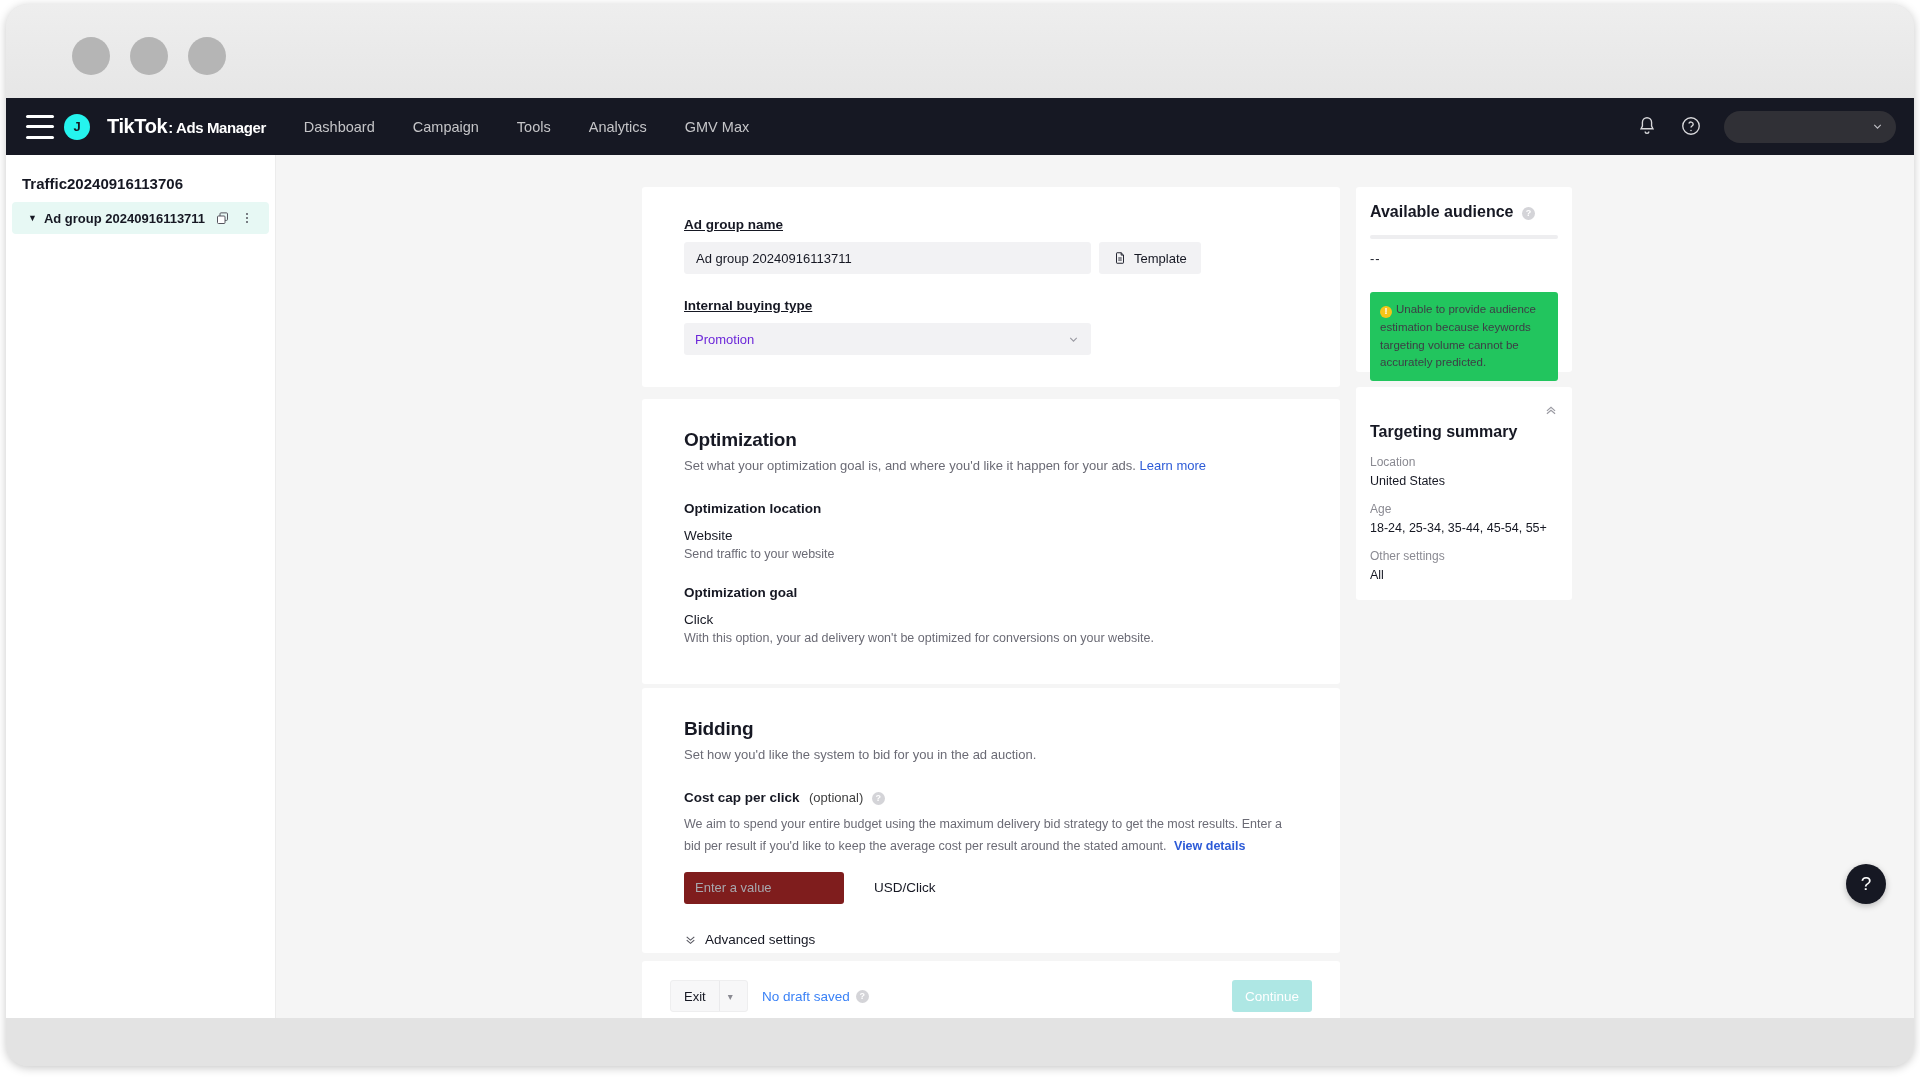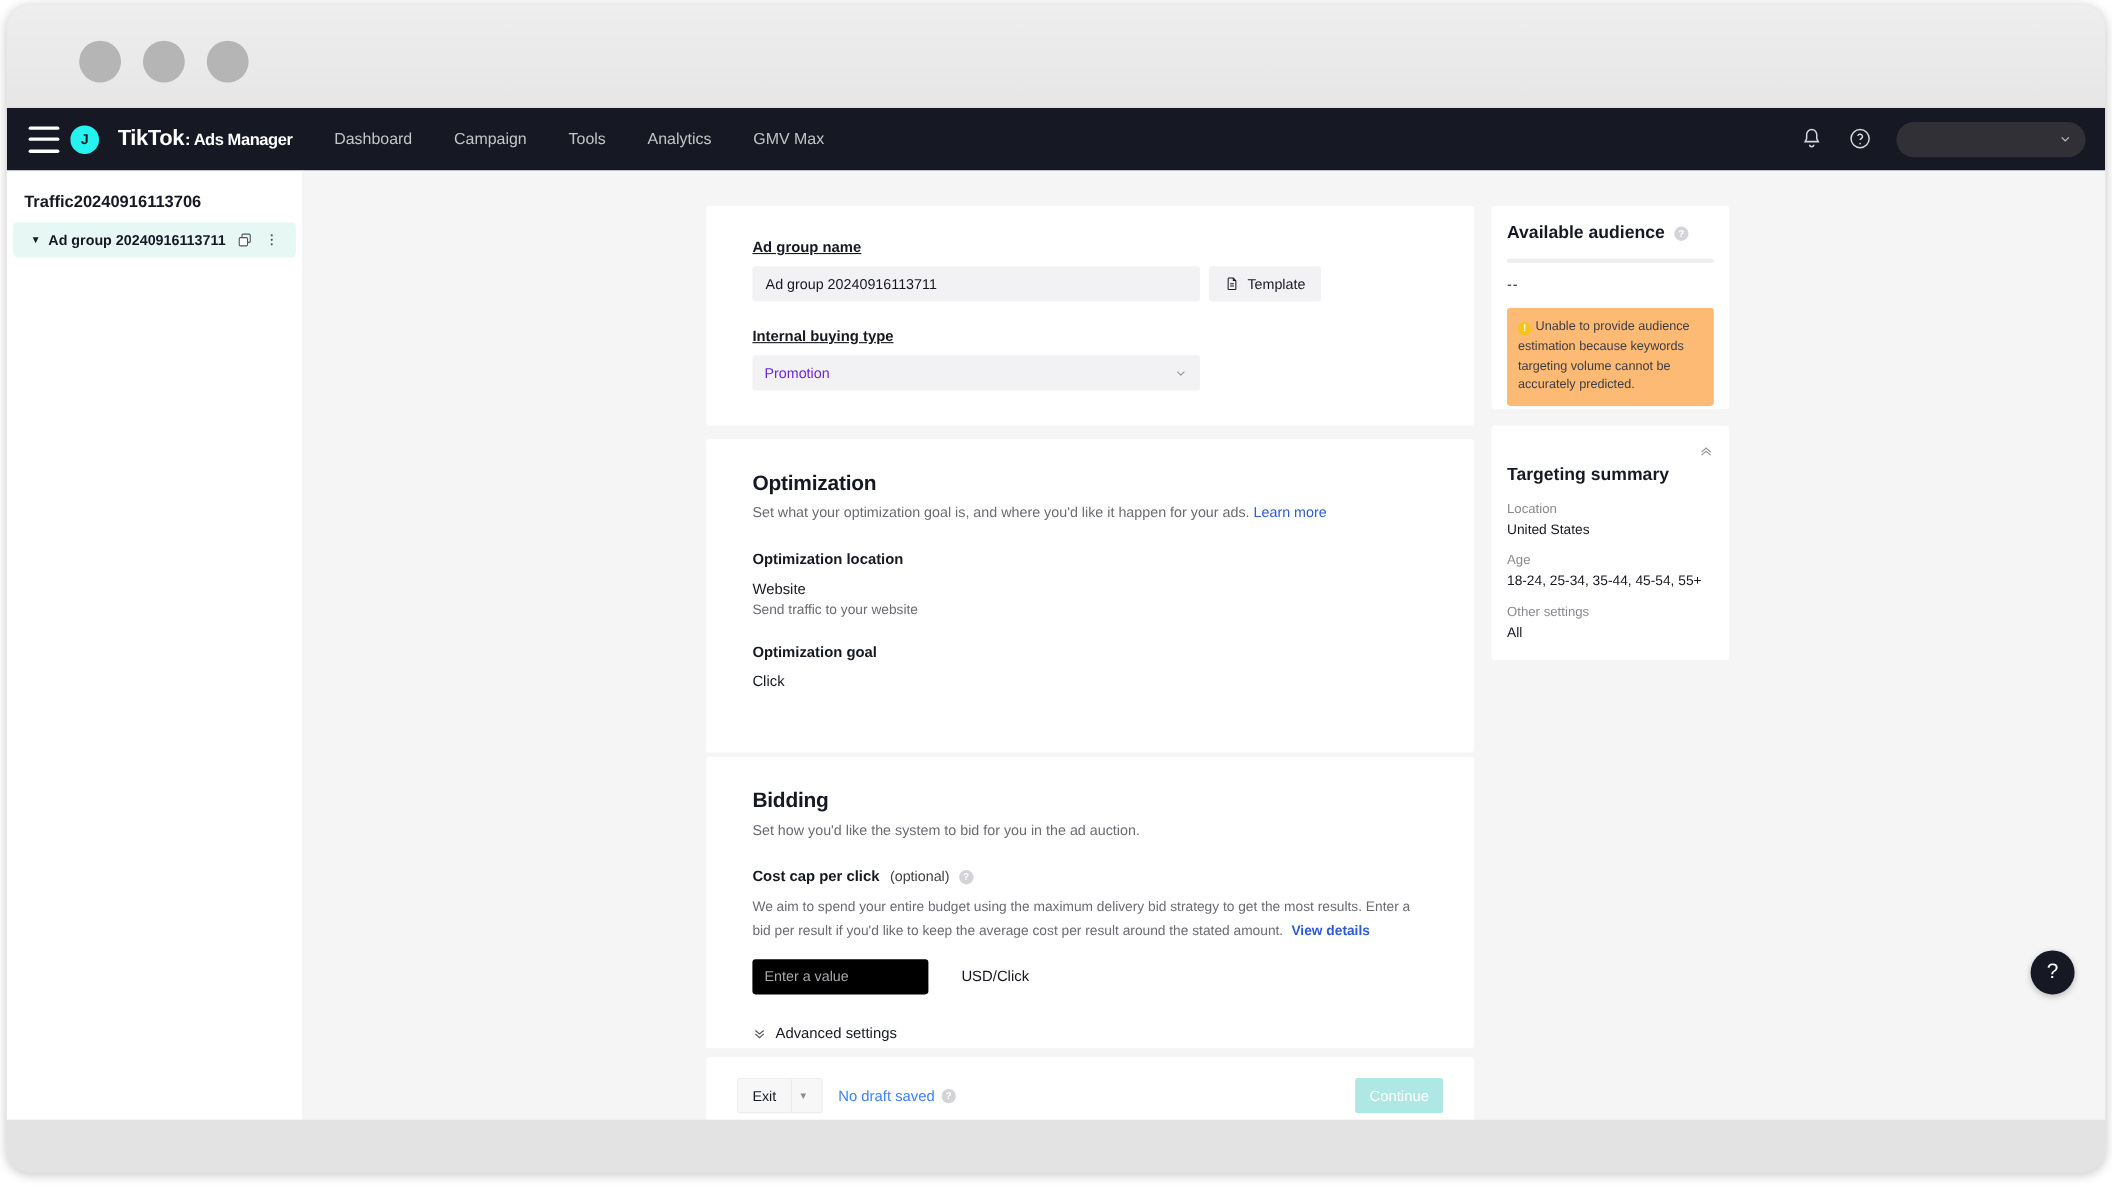--- a/index.html
+++ b/index.html
@@ -157,21 +157,21 @@
   .value-desc { font-size: 12.5px; color:#6b6b75; margin-top: 4px; }
 
   .help-dot {
     display:inline-flex; width: 13px; height: 13px; border-radius:50%;
     background: #d4d4d8; color:#ffffff; font-size:9px; font-weight:bold;
     align-items:center; justify-content:center; vertical-align: 1px;
     margin-left: 4px; cursor: pointer;
   }
 
   #bid-input {
-    width: 160px; height: 32px; background: #000000;
+    width: 160px; height: 32px; background: #7f1d1d;
     border-radius: 3px; display:flex; align-items:center; padding: 0 11px;
     font-size: 13px; color: #a8a8ae;
   }
   #bid-unit { font-size: 13.5px; color:#161823; margin-left: 22px; }
   #advanced-settings {
     display:flex; align-items:center; gap: 8px;
     font-size: 13.5px; color:#161823; cursor: pointer;
   }
 
   #exit-button {
@@ -197,21 +197,21 @@
   .rail-card {
     position: absolute; left: 1080px; width: 216px;
     background:#ffffff; border-radius: 3px;
   }
   #rail-audience { top: 32px; height: 185px; padding: 16px 14px; }
   #rail-targeting { top: 232px; height: 213px; padding: 16px 14px; }
   .rail-title { font-size: 16px; font-weight: bold; color:#161823;margin-top:20px; }
   #audience-bar { height: 4px; background: #eeeef0; border-radius: 2px; margin-top: 14px; }
   #audience-value { font-size: 13px; color:#161823; margin-top: 12px; letter-spacing:1px;}
   #audience-warning {
-    margin-top: 14px; background:#fdba74; border-radius: 3px;
+    margin-top: 26px; background:#22c55e; border-radius: 3px;
     padding: 9px 10px; font-size: 11.5px; color:#3d3d45; line-height: 1.55;
   }
   .warn-icon {
     display:inline-flex; width: 12px; height: 12px; border-radius:50%;
     background:#f5c518; color:#ffffff; font-size:9px; font-weight:bold;
     align-items:center; justify-content:center; margin-right: 4px; vertical-align: -1px;
   }
   .rail-key { font-size: 12px; color:#8a8a92; margin-top: 14px; }
   .rail-val { font-size: 12.5px; color:#161823; margin-top: 5px; }
   #targeting-collapse { position:absolute; right: 14px; top: 18px; cursor:pointer; color:#9a9aa2; }
@@ -346,20 +346,21 @@
             <span>Set what your optimization goal is, and where you'd like it happen for your ads.</span>
             <span class="link">Learn more</span>
           </div>
 
           <div class="sub-label" style="margin-top:28px;">Optimization location</div>
           <div class="value-strong" style="margin-top:12px;">Website</div>
           <div class="value-desc">Send traffic to your website</div>
 
           <div class="sub-label" style="margin-top:24px;">Optimization goal</div>
           <div class="value-strong" style="margin-top:12px;">Click</div>
+          <div class="value-desc">With this option, your ad delivery won't be optimized for conversions on your website.</div>
         </div>
       </div>
 
       <div class="card" id="card-bidding">
         <div class="card-inner">
           <div class="section-title">Bidding</div>
           <div class="section-sub">Set how you'd like the system to bid for you in the ad auction.</div>
 
           <div style="margin-top:26px;">
             <span class="sub-label">Cost cap per click</span>

